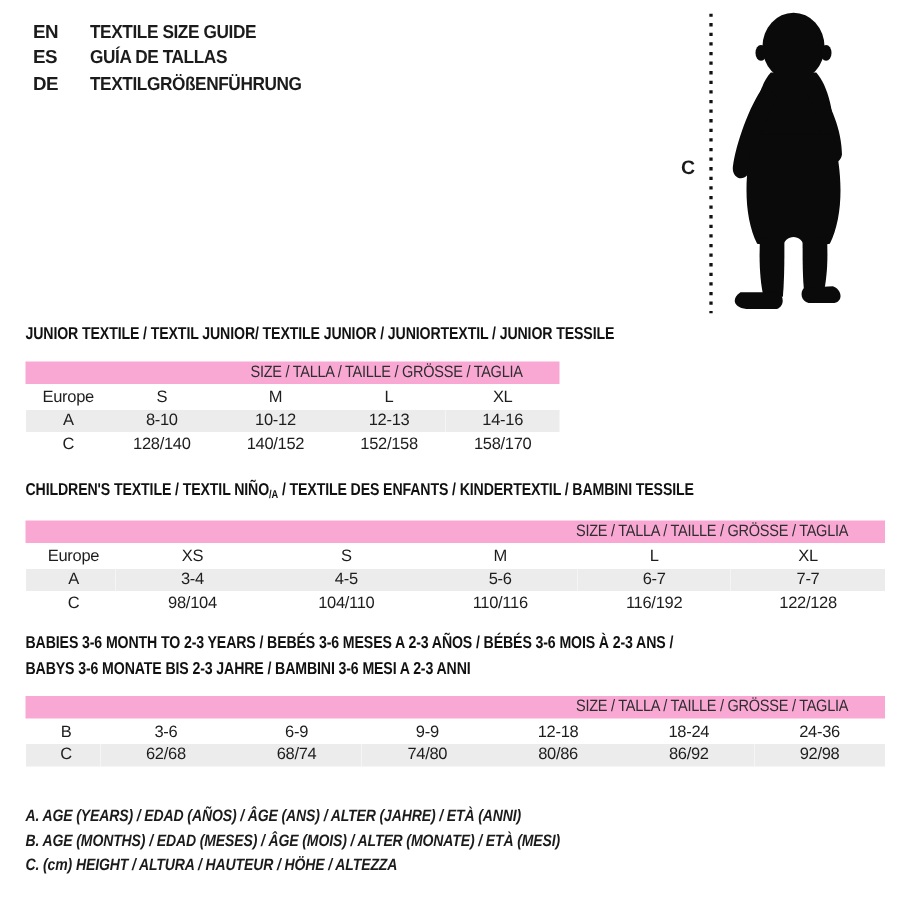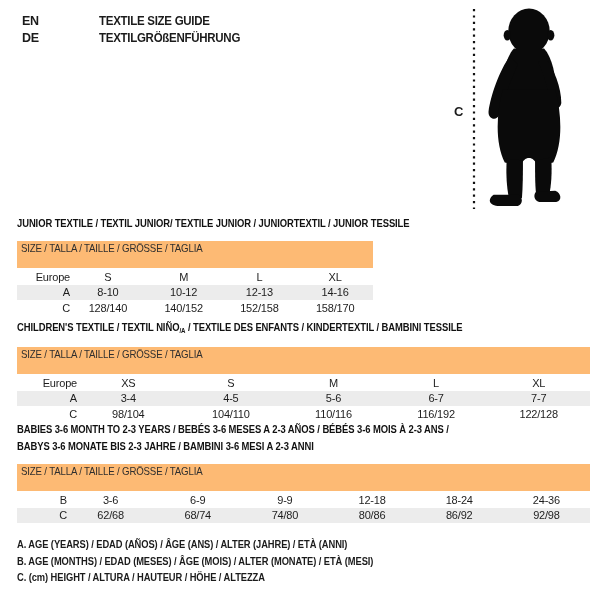--- a/index.html
+++ b/index.html
@@ -2,59 +2,63 @@
 <html><head>
 <meta charset="utf-8">
 <style>
   * { margin:0; padding:0; box-sizing:border-box; }
   html,body { width:600px; height:600px; background:#ffffff; }
   body { font-family:"Liberation Sans", sans-serif; color:#1b1b1b; }
   .canvas { position:relative; width:600px; height:600px; background:#fff; overflow:hidden; }
 
   
   .lang-block { position:absolute; left:22px; top:12px; }
-  .lang-row { display:flex; height:17.6px; align-items:center;gap:39px; }
+  .lang-row { display:flex; height:17.6px; align-items:center; }
   .lang-code { width:38px; font-weight:700; font-size:12.5px; letter-spacing:-0.3px; }
   .lang-title { font-weight:700; font-size:12.5px; letter-spacing:-0.3px; transform:scaleX(0.92); transform-origin:left center; white-space:nowrap; }
 
   
   .fig-line { position:absolute; left:472px; top:9px; }
   .fig-c { position:absolute; left:454px; top:104px; font-weight:700; font-size:13px; }
   .baby-svg { position:absolute; left:483px; top:7px; }
 
   
   .tbl-heading { position:absolute; font-weight:700; font-size:11.5px; letter-spacing:-0.1px; color:#111;
                  transform:scaleX(0.82); transform-origin:left top; white-space:nowrap; }
   .tbl-heading sub { font-size:7.5px; vertical-align:-2px; }
 
   
   .tbl { position:absolute; left:17px; }
-  .size-bar { height:27px; background:#fdba74; color:#2e2e2e; font-size:11px; line-height:15px;
-              padding-left:4px; letter-spacing:-0.2px; margin-bottom:1px; white-space:nowrap; }
+  .size-bar { height:15px; background:#f9a8d4; color:#2e2e2e; font-size:11px; line-height:15px;
+              padding-left:4px; letter-spacing:-0.2px; margin-bottom:1px; white-space:nowrap;text-align:right; }
   .size-bar span { display:inline-block; transform:scaleX(0.88); transform-origin:left center; }
   table { width:100%; border-collapse:collapse; table-layout:fixed; }
   td { font-size:11px; height:15.5px; text-align:center; color:#1d1d1d; padding:0; letter-spacing:-0.2px;
        white-space:nowrap; overflow:hidden; }
-  td.lbl { text-align:right; padding-left:4px; }
+  td.lbl { text-align:center; padding-left:4px; }
   tr.stripe { background:#ececec; }
 
   
-  .footnotes { position:absolute; left:17px; top:536px; }
+  .footnotes { position:absolute; left:17px; top:536px;font-style:italic; }
   .footnote { font-weight:700; font-size:11px; line-height:16.6px; letter-spacing:-0.1px;
               transform:scaleX(0.85); transform-origin:left center; white-space:nowrap; }
 </style>
 </head>
 <body>
 
 <div class="canvas">
 
   <div class="lang-block">
     <div class="lang-row">
       <span class="lang-code">EN</span>
       <span class="lang-title">TEXTILE SIZE GUIDE</span>
+    </div>
+    <div class="lang-row">
+      <span class="lang-code">ES</span>
+      <span class="lang-title">GUÍA DE TALLAS</span>
     </div>
     <div class="lang-row">
       <span class="lang-code">DE</span>
       <span class="lang-title">TEXTILGRÖßENFÜHRUNG</span>
     </div>
   </div>
 
   <svg class="fig-line" width="4" height="200" viewBox="0 0 4 200">
     <line x1="2" y1="0" x2="2" y2="200" stroke="#111" stroke-width="2.2" stroke-dasharray="2.2 4.2"></line>
   </svg>

